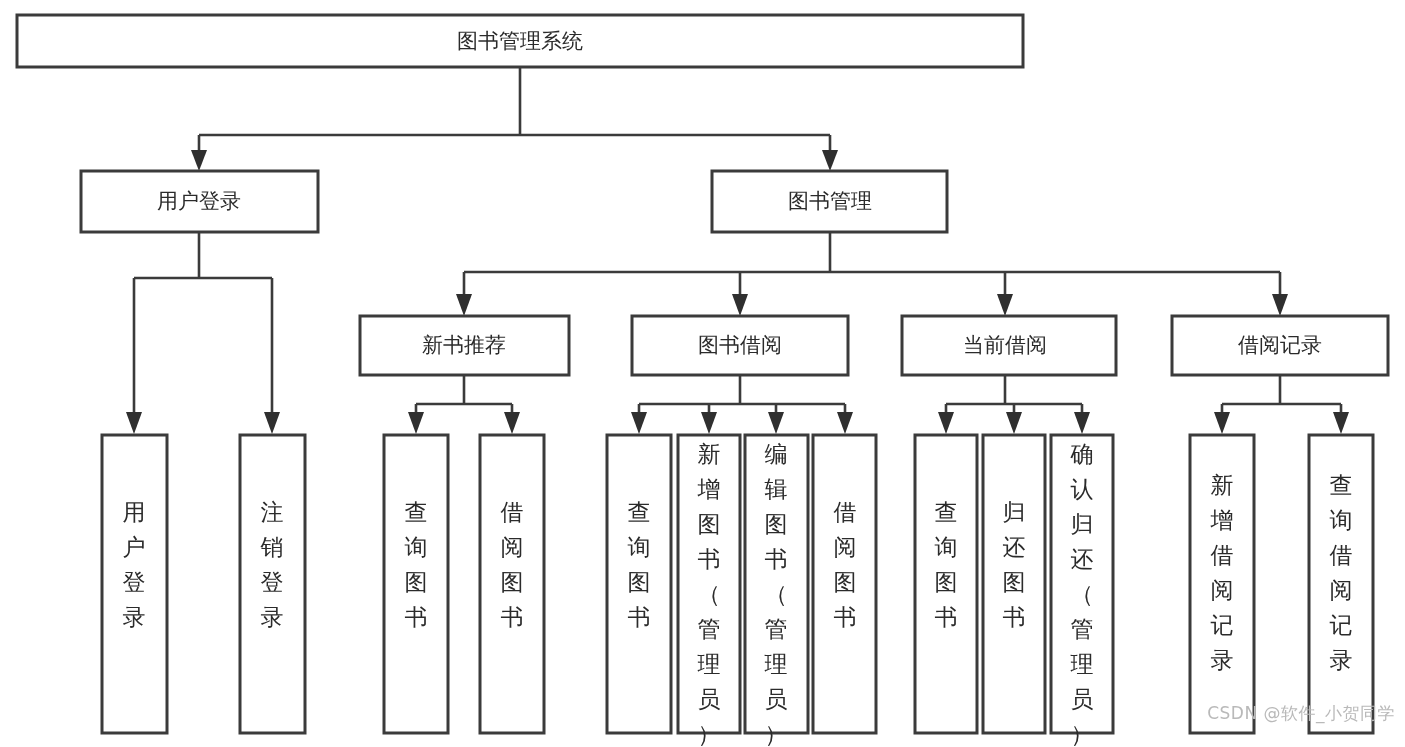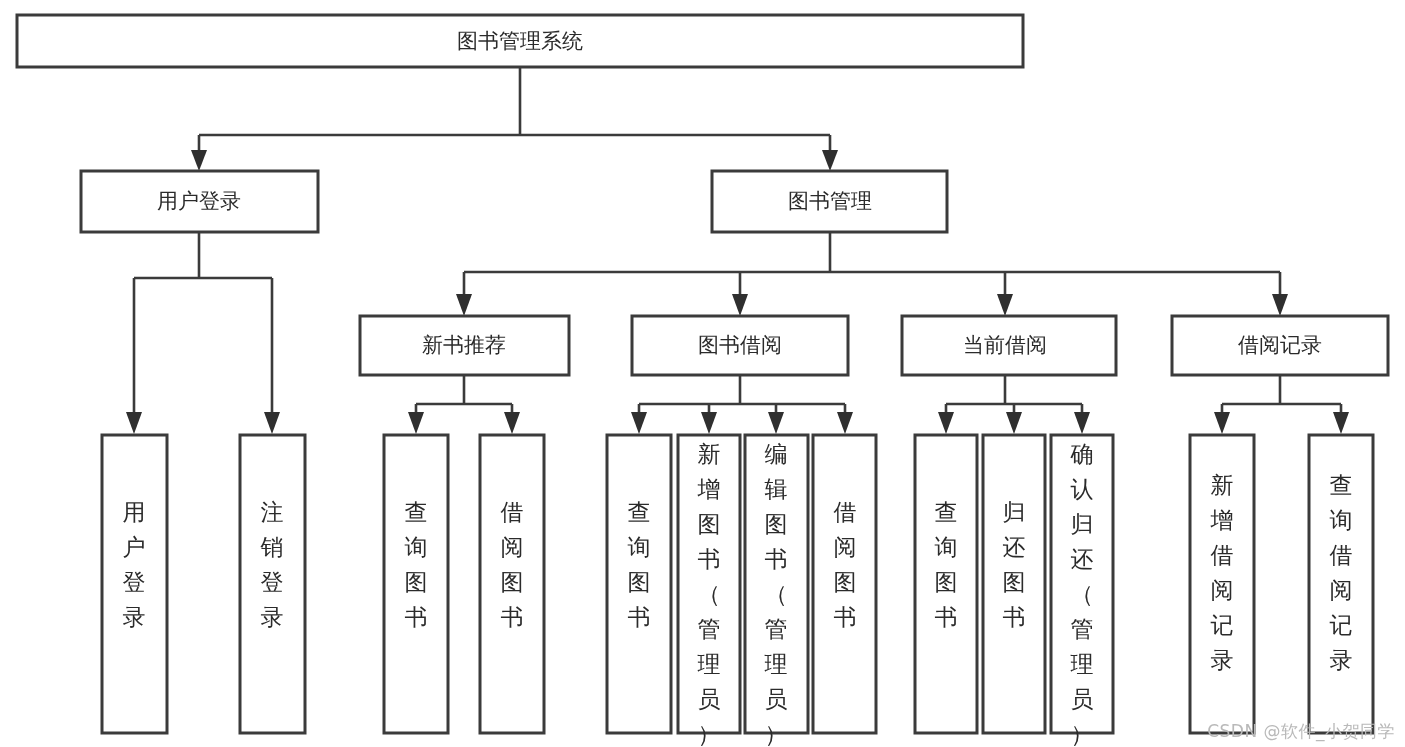--- a/index.html
+++ b/index.html
@@ -15,21 +15,21 @@
   .arrow-head{fill:#2f2f2f;stroke:none;}
   .node-label{
     font-family:"DejaVu Sans","Liberation Sans",sans-serif;
     fill:#2b2b2b;font-size:21px;text-anchor:middle;dominant-baseline:middle;
   }
   .leaf-label{
     font-family:"DejaVu Sans","Liberation Sans",sans-serif;
     fill:#2b2b2b;font-size:23px;text-anchor:middle;
   }
   .watermark{
-    position:absolute;right:10px;bottom:4px;
+    position:absolute;right:10px;bottom:22px;
     font-family:"DejaVu Sans","Liberation Sans",sans-serif;
     font-size:17px;color:#b9b9b9;white-space:nowrap;
     letter-spacing:.5px;user-select:none;
   }
 </style>
 </head>
 <body>
 
 <div id="diagram-root">
 

